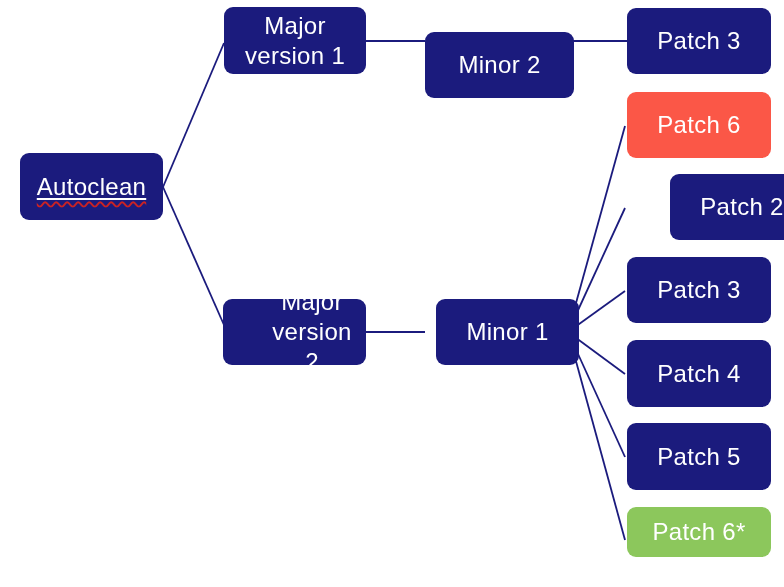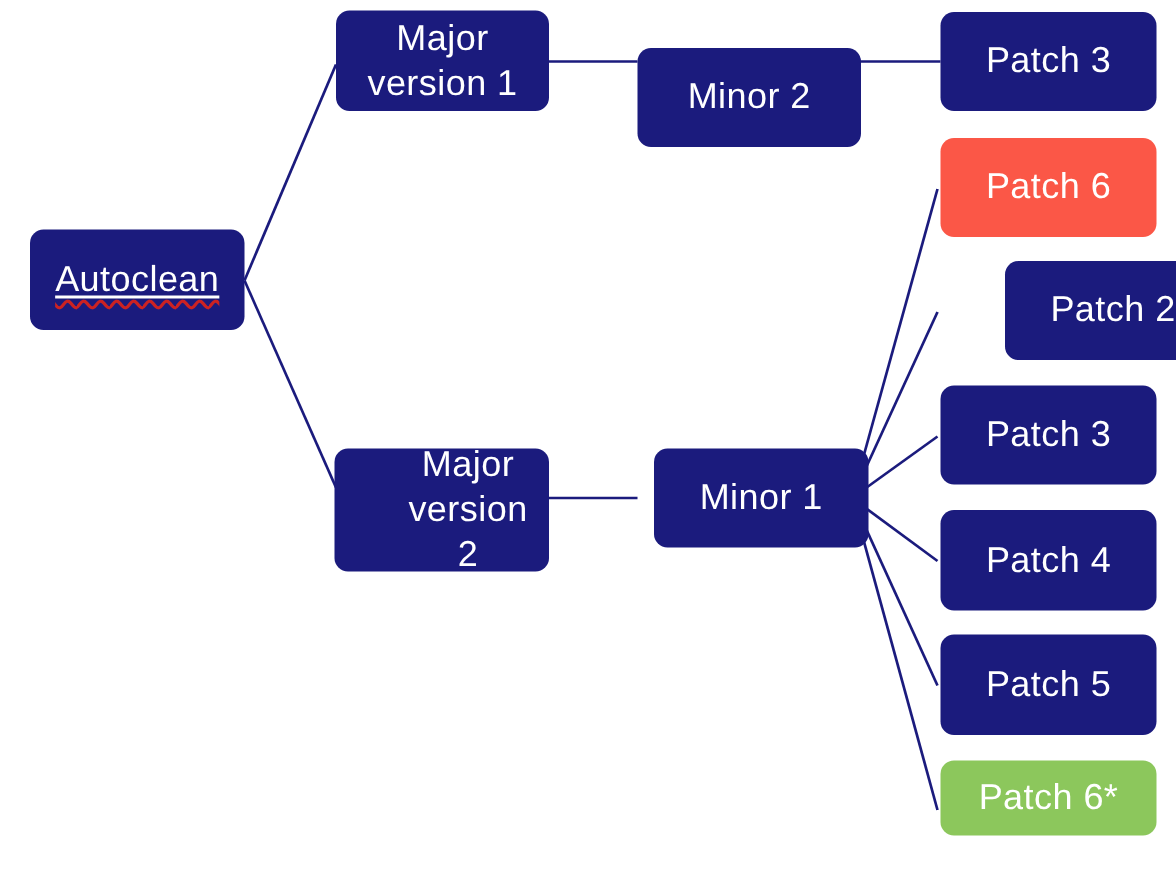--- a/index.html
+++ b/index.html
@@ -46,21 +46,21 @@
     user-select: none;
   }
   .node.red   { background: var(--red, #fb5747); }
   .node.green { background: var(--green, #8cc75c); }
 
   
   #n-root   { left: 20px;  top: 153px; width: 143px; height: 67px; }
   #n-major1 { left: 224px; top: 7px;   width: 142px; height: 67px; justify-content: center; }
   #n-minor2 { left: 425px; top: 8px;   width: 149px; height: 66px; margin-top: 24px; }
   #n-p3top  { left: 627px; top: 8px;   width: 144px; height: 66px; }
-  #n-major2 { left: 223px; top: 299px; width: 143px; height: 82px; padding-left: 43px; }
+  #n-major2 { left: 223px; top: 299px; width: 143px; height: 66px; padding-left: 43px; }
   #n-minor1 { left: 425px; top: 299px; width: 143px; height: 66px; margin-left: 11px; }
   #n-p1     { left: 627px; top: 92px;  width: 144px; height: 66px; }
   #n-p2     { left: 627px; top: 174px; width: 144px; height: 66px; margin-left: 43px; }
   #n-p3     { left: 627px; top: 257px; width: 144px; height: 66px; }
   #n-p4     { left: 627px; top: 340px; width: 144px; height: 67px; align-items: center; }
   #n-p5     { left: 627px; top: 423px; width: 144px; height: 67px; }
   #n-p6     { left: 627px; top: 507px; width: 144px; height: 50px; }
 
   
   .squiggle-wrap {

